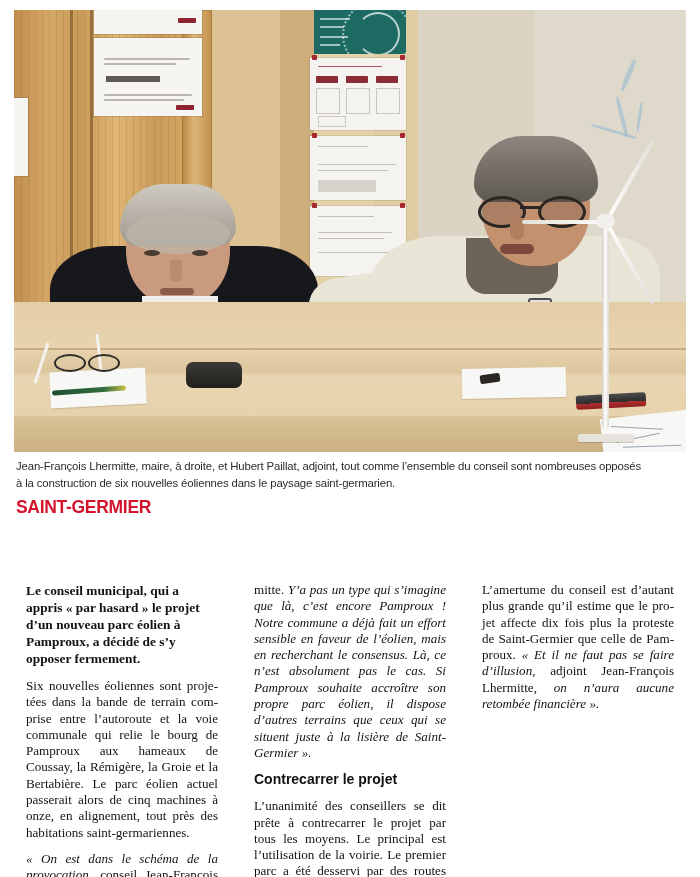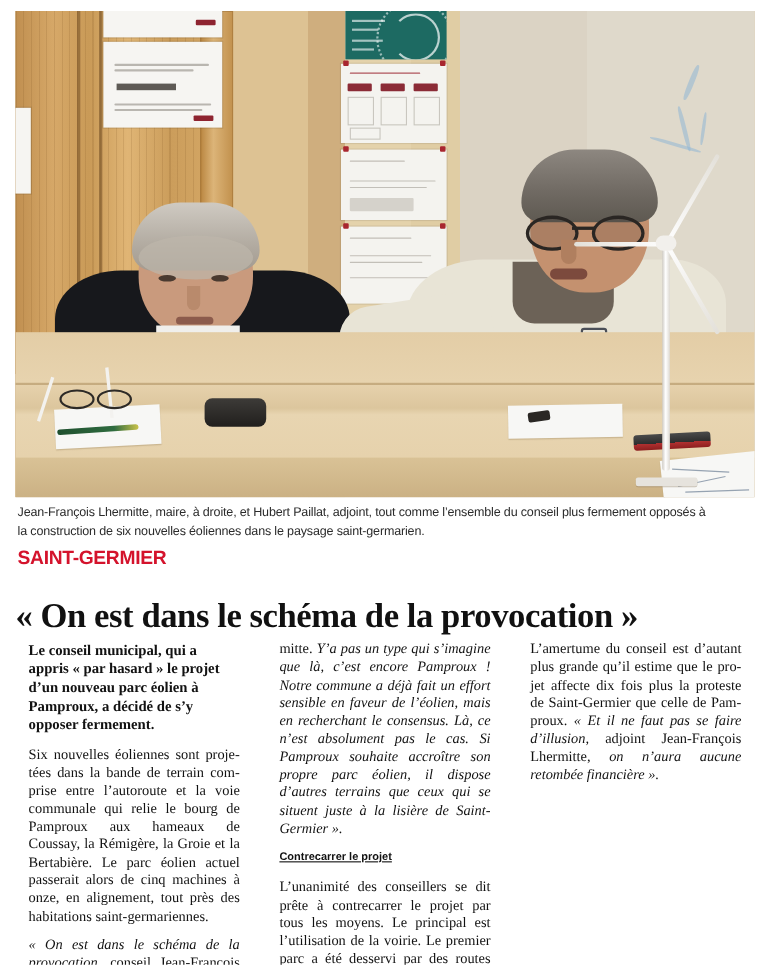--- a/index.html
+++ b/index.html
@@ -515,27 +515,26 @@
     font-weight: bold;
     font-size: 13.4px;
     line-height: 17px;
     margin-bottom: 11px !important;
     text-align: left;
   }
   .ital { font-style: italic; }
   .subhead {
     font-family: "Liberation Sans", sans-serif;
     font-weight: bold;
-    font-size: 10px;
+    font-size: 14px;
     line-height: 17px;
     margin-top: 9px !important;
     margin-bottom: 1px !important;
     text-align: left;
     color: #111;
-    text-decoration: underline;
   }
 </style>
 </head>
 <body>
 
 <div class="page">
 
   <div class="photo-wrap">
     <div class="photo">
 
@@ -663,25 +662,24 @@
         <div class="t-blade t-b1"></div>
         <div class="t-blade t-b2"></div>
         <div class="t-blade t-b3"></div>
         <div class="t-hub"></div>
         <div class="t-base"></div>
       </div>
 
     </div>
   </div>
 
-  <div class="caption">Jean-François Lhermitte, maire, à droite, et Hubert Paillat, adjoint, tout comme l’ensemble du conseil plus fermement opposés à la construction de six nouvelles éoliennes dans le paysage saint-germarien.</div>
+  <div class="caption">Jean-François Lhermitte, maire, à droite, et Hubert Paillat, adjoint, tout comme l’ensemble du conseil sont nombreuses opposés à la construction de six nouvelles éoliennes dans le paysage saint-germarien.</div>
 
   <div class="kicker">SAINT-GERMIER</div>
 
-  <h1 class="headline">« On est dans le schéma de la provocation »</h1>
 
   <div class="cols">
 
     <div class="col">
       <p class="lede">Le conseil municipal, qui a appris « par hasard » le projet d’un nouveau parc éolien à Pamproux, a décidé de s’y opposer fermement.</p>
       <p>Six nouvelles éoliennes sont proje­tées dans la bande de terrain com­prise entre l’autoroute et la voie com­munale qui relie le bourg de Pam­proux aux hameaux de Coussay, la Rémigère, la Groie et la Bertabière. Le parc éolien actuel passerait alors de cinq machines à onze, en aligne­ment, tout près des habitations saint-germariennes.</p>
       <p><span class="ital">« On est dans le schéma de la provo­cation,</span><span> conseil Jean-François Lher-</span></p>
     </div>
 
     <div class="col">

